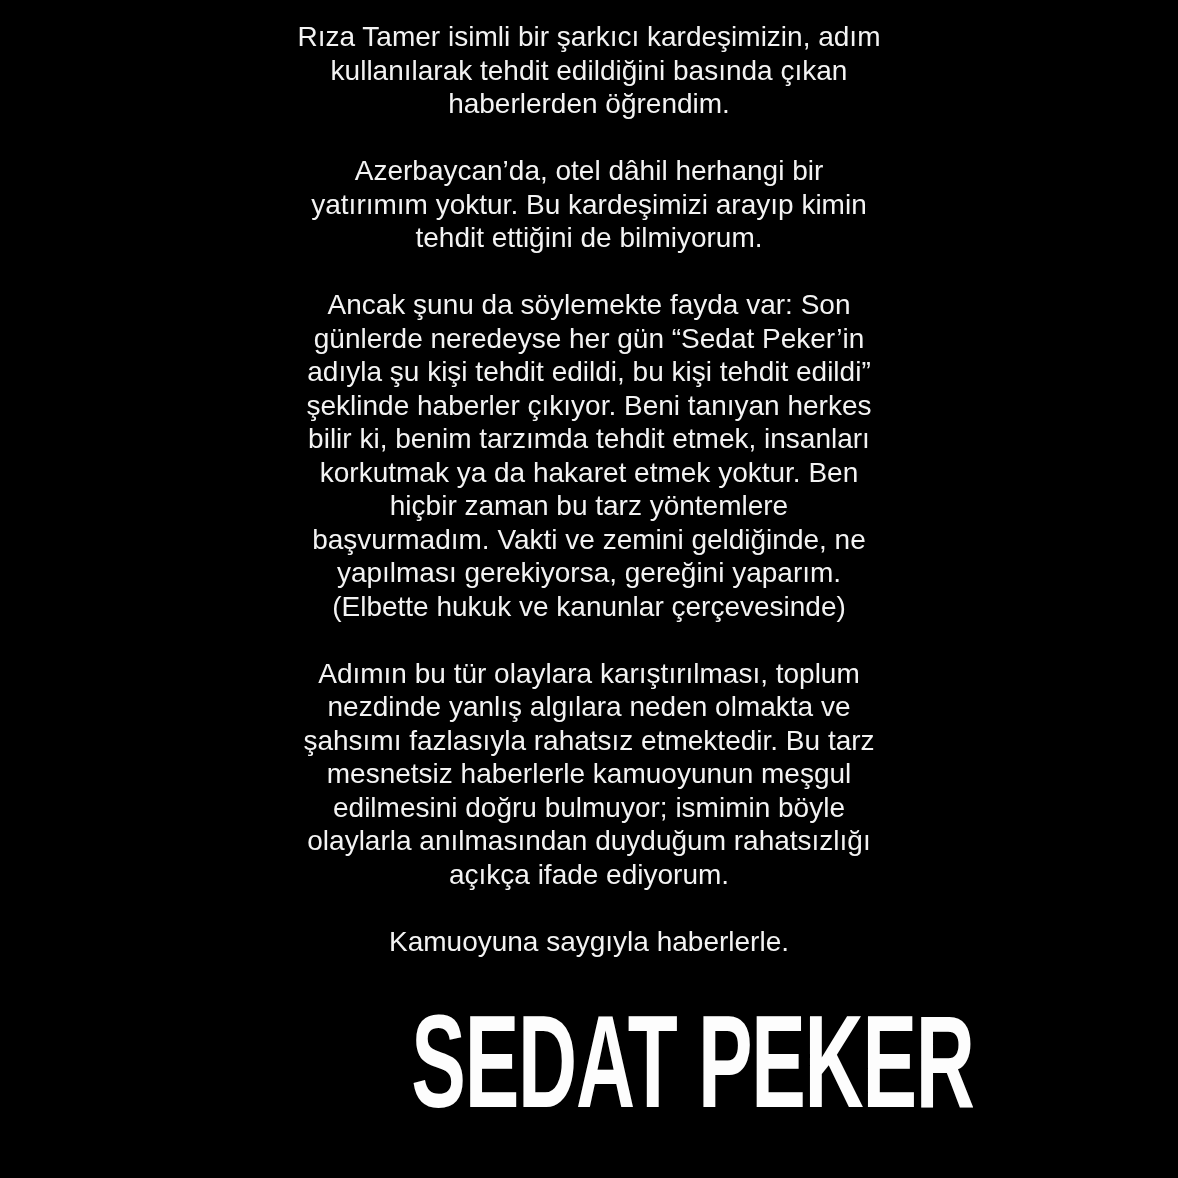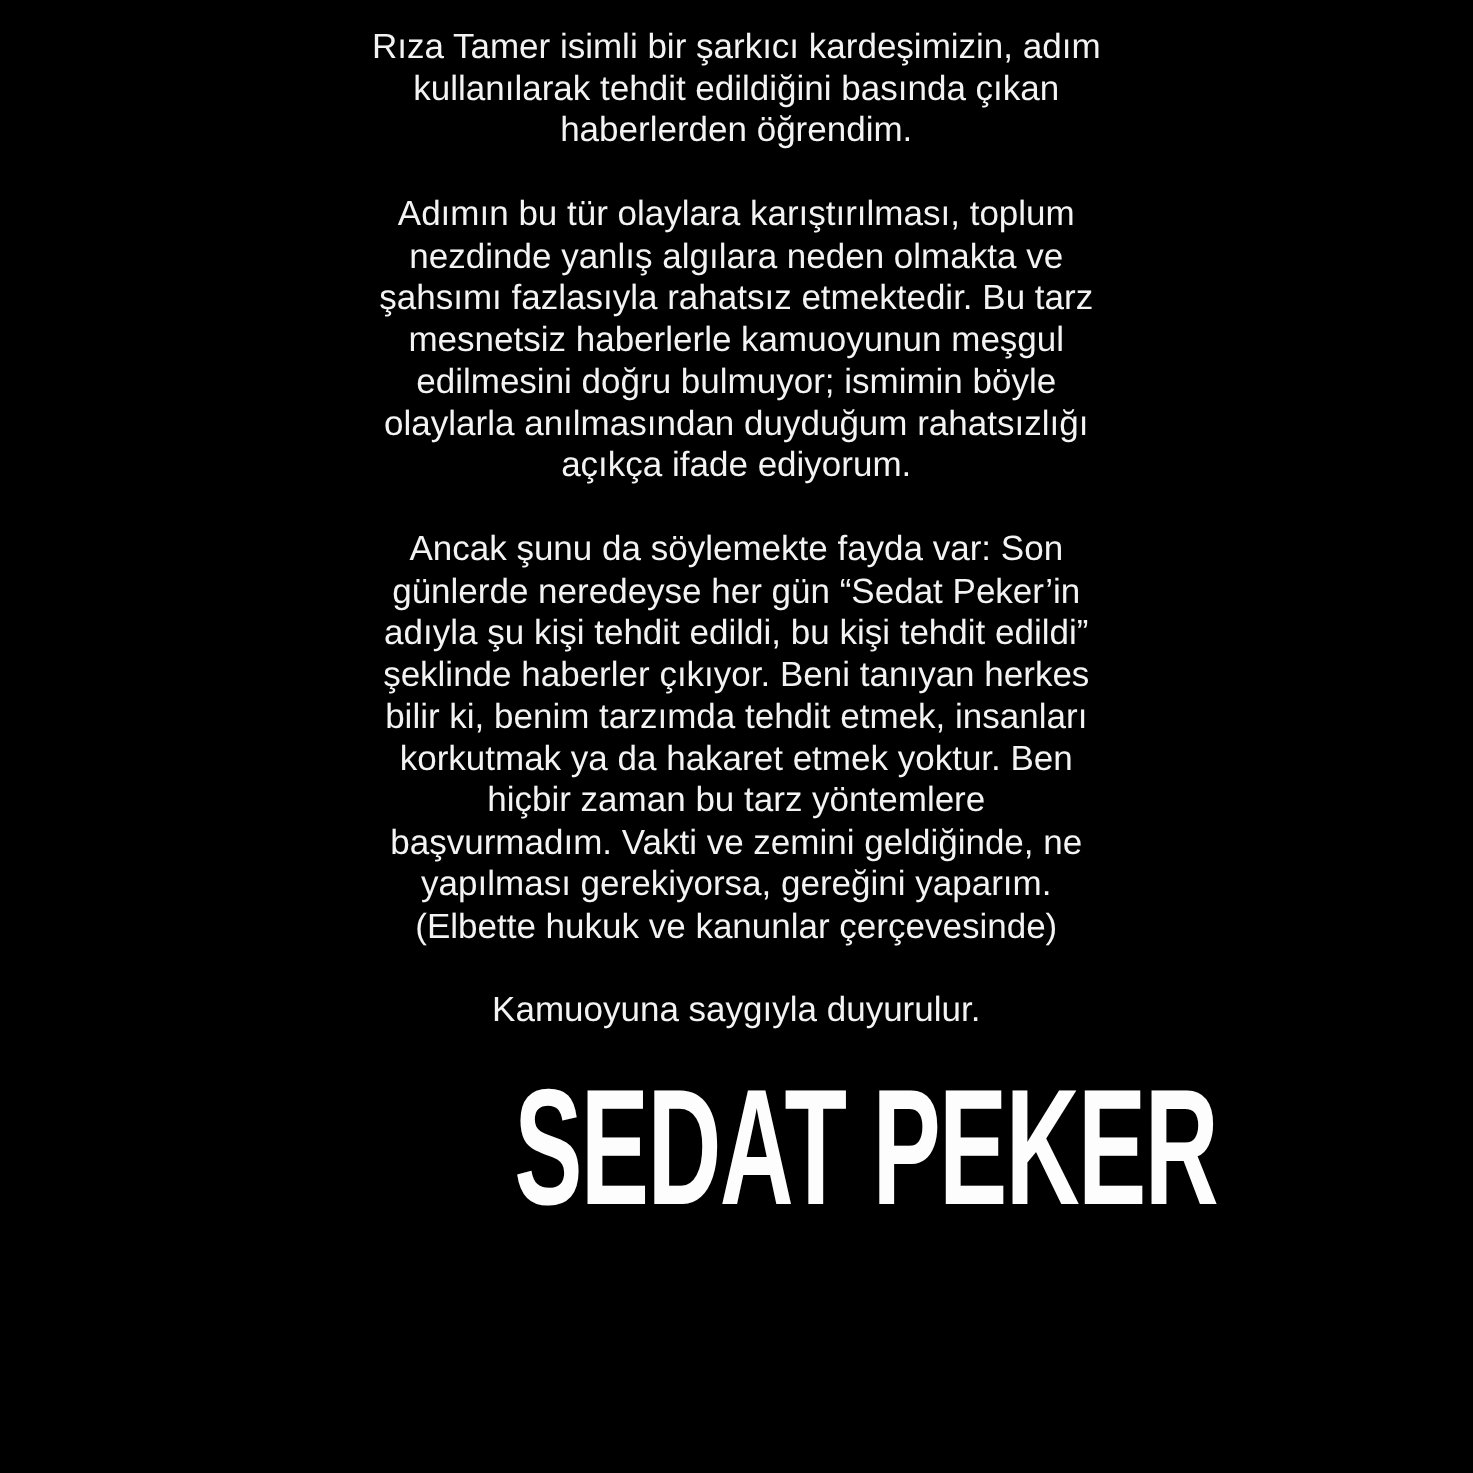--- a/index.html
+++ b/index.html
@@ -29,55 +29,58 @@
   }
   .para{
     white-space:pre-line;
     margin:0 0 33.5px 0;
   }
   .closing{
     white-space:pre-line;
     margin:0;
   }
   .signature{
-    margin-top:28px;
+    margin-top:38px;
     color:var(--signature);
     font-weight:700;
     font-size:132px;
     line-height:132px;
     letter-spacing:-2px;
     white-space:nowrap;
   }
   .signature-inner{
     display:inline-block;
     transform:scaleX(0.62);
     transform-origin:50% 50%;
   }
 </style>
 </head>
 <body>
 
 <div class="statement">
   <div class="para">Rıza Tamer isimli bir şarkıcı kardeşimizin, adım
 kullanılarak tehdit edildiğini basında çıkan
 haberlerden öğrendim.</div>
-  <div class="para">Adımın bu tür olaylara karıştırılması, toplum
-nezdinde yanlış algılara neden olmakta ve
-şahsımı fazlasıyla rahatsız etmektedir. Bu tarz
-mesnetsiz haberlerle kamuoyunun meşgul
-edilmesini doğru bulmuyor; ismimin böyle
-olaylarla anılmasından duyduğum rahatsızlığı
-açıkça ifade ediyorum.</div>
+  <div class="para">Azerbaycan’da, otel dâhil herhangi bir
+yatırımım yoktur. Bu kardeşimizi arayıp kimin
+tehdit ettiğini de bilmiyorum.</div>
   <div class="para">Ancak şunu da söylemekte fayda var: Son
 günlerde neredeyse her gün “Sedat Peker’in
 adıyla şu kişi tehdit edildi, bu kişi tehdit edildi”
 şeklinde haberler çıkıyor. Beni tanıyan herkes
 bilir ki, benim tarzımda tehdit etmek, insanları
 korkutmak ya da hakaret etmek yoktur. Ben
 hiçbir zaman bu tarz yöntemlere
 başvurmadım. Vakti ve zemini geldiğinde, ne
 yapılması gerekiyorsa, gereğini yaparım.
 (Elbette hukuk ve kanunlar çerçevesinde)</div>
-  <div class="closing">Kamuoyuna saygıyla duyurulur.</div>
+  <div class="para">Adımın bu tür olaylara karıştırılması, toplum
+nezdinde yanlış algılara neden olmakta ve
+şahsımı fazlasıyla rahatsız etmektedir. Bu tarz
+mesnetsiz haberlerle kamuoyunun meşgul
+edilmesini doğru bulmuyor; ismimin böyle
+olaylarla anılmasından duyduğum rahatsızlığı
+açıkça ifade ediyorum.</div>
+  <div class="closing">Kamuoyuna saygıyla haberlerle.</div>
   <div class="signature">
     <span class="signature-inner">SEDAT PEKER</span>
   </div>
 </div>
 
 </body></html>

